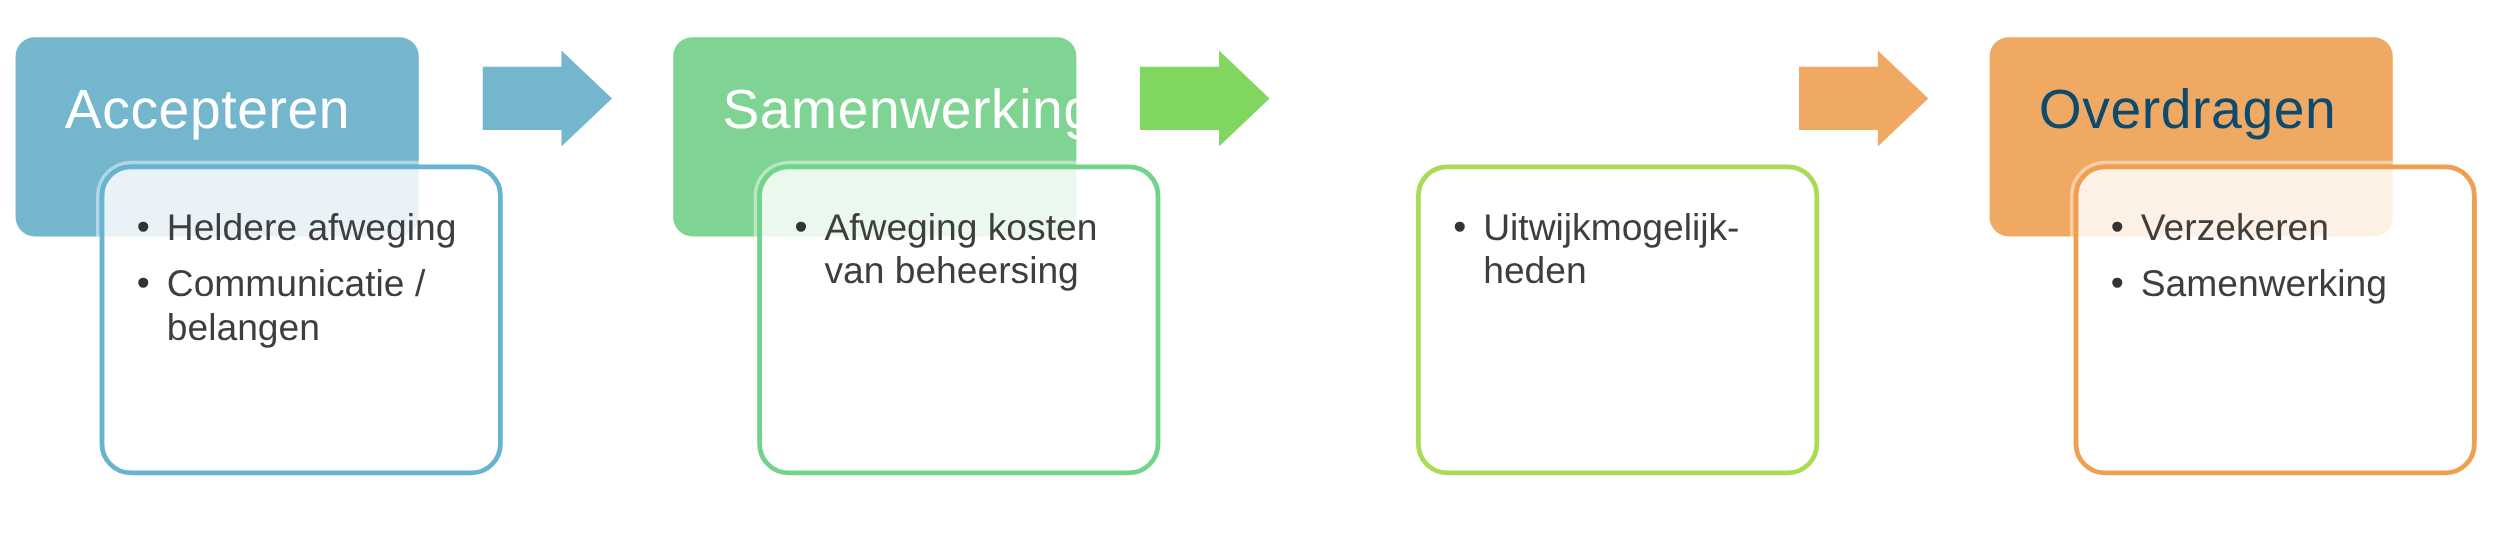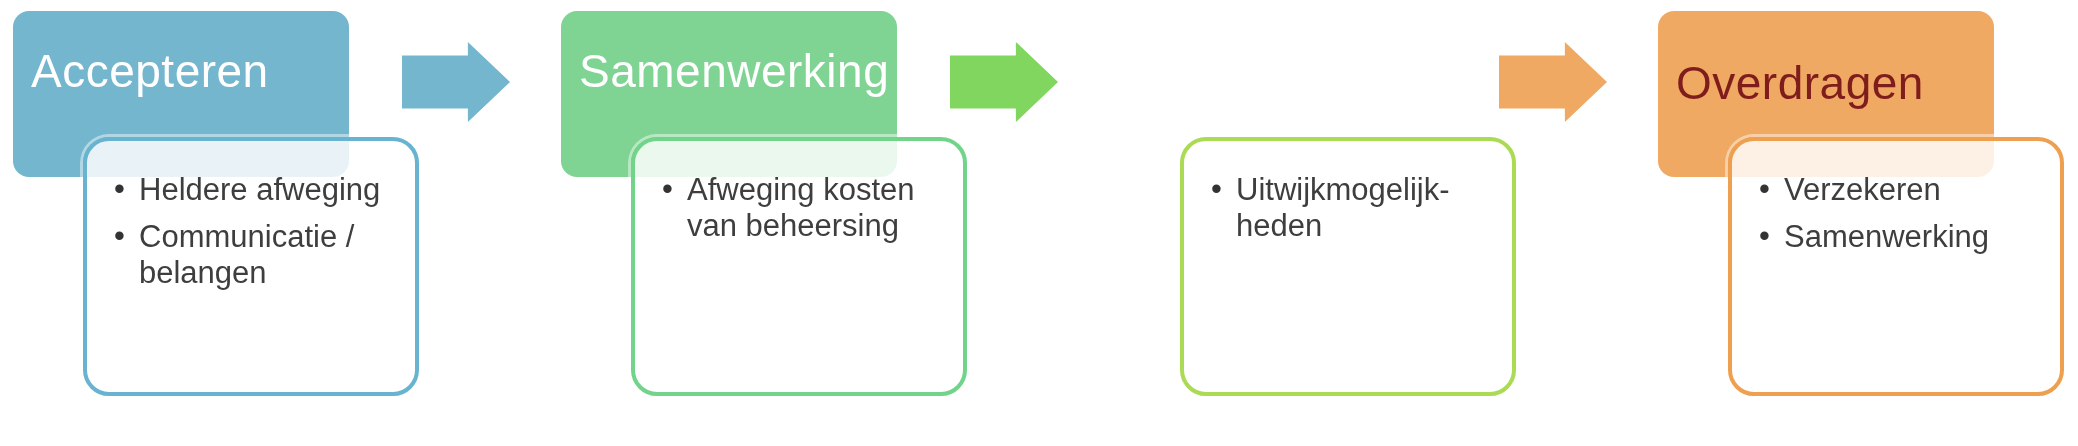--- a/index.html
+++ b/index.html
@@ -10,26 +10,26 @@
   }
   .canvas {
     position: relative;
     width: 2078px;
     height: 446px;
     background: #ffffff;
     overflow: hidden;
   }
   .stage-header {
     position: absolute;
-    top: 11px;
+    top: 31px;
     width: 336px;
     height: 166px;
     border-radius: 16px;
     box-sizing: border-box;
-    padding: 36px 20px 0 18px;
+    padding: 36px 20px 0 41px;
     z-index: 1;
   }
   .stage-title {
     color: #ffffff;
     font-size: 46px;
     line-height: 1.05;
     font-weight: 400;
     letter-spacing: 0.5px;
     white-space: nowrap;
   }
@@ -112,21 +112,21 @@
     <div class="stage-content" style="left: 1180px; border-color: rgb(171, 219, 85);">
       <ul class="bullet-list">
         <li class="bullet-item" style="color: rgb(62, 62, 62);">
           <span class="bullet-dot">•</span>
           <span class="bullet-line">Uitwijkmogelijk-</span>
           <span class="bullet-line">heden</span>
         </li>
       </ul>
     </div>
     <div class="stage-header" style="left: 1658px; background: rgb(240, 169, 99);">
-      <div class="stage-title" style="color: #7f1d1d; margin-top: 12px;">Overdragen</div>
+      <div class="stage-title" style="color: #0c4a6e;">Overdragen</div>
     </div>
     <div class="stage-content" style="left: 1728px; border-color: rgb(238, 160, 80);">
       <ul class="bullet-list">
         <li class="bullet-item" style="color: rgb(62, 62, 62);">
           <span class="bullet-dot">•</span>
           <span class="bullet-line">Verzekeren</span>
         </li>
         <li class="bullet-item" style="color: rgb(62, 62, 62);">
           <span class="bullet-dot">•</span>
           <span class="bullet-line">Samenwerking</span>

